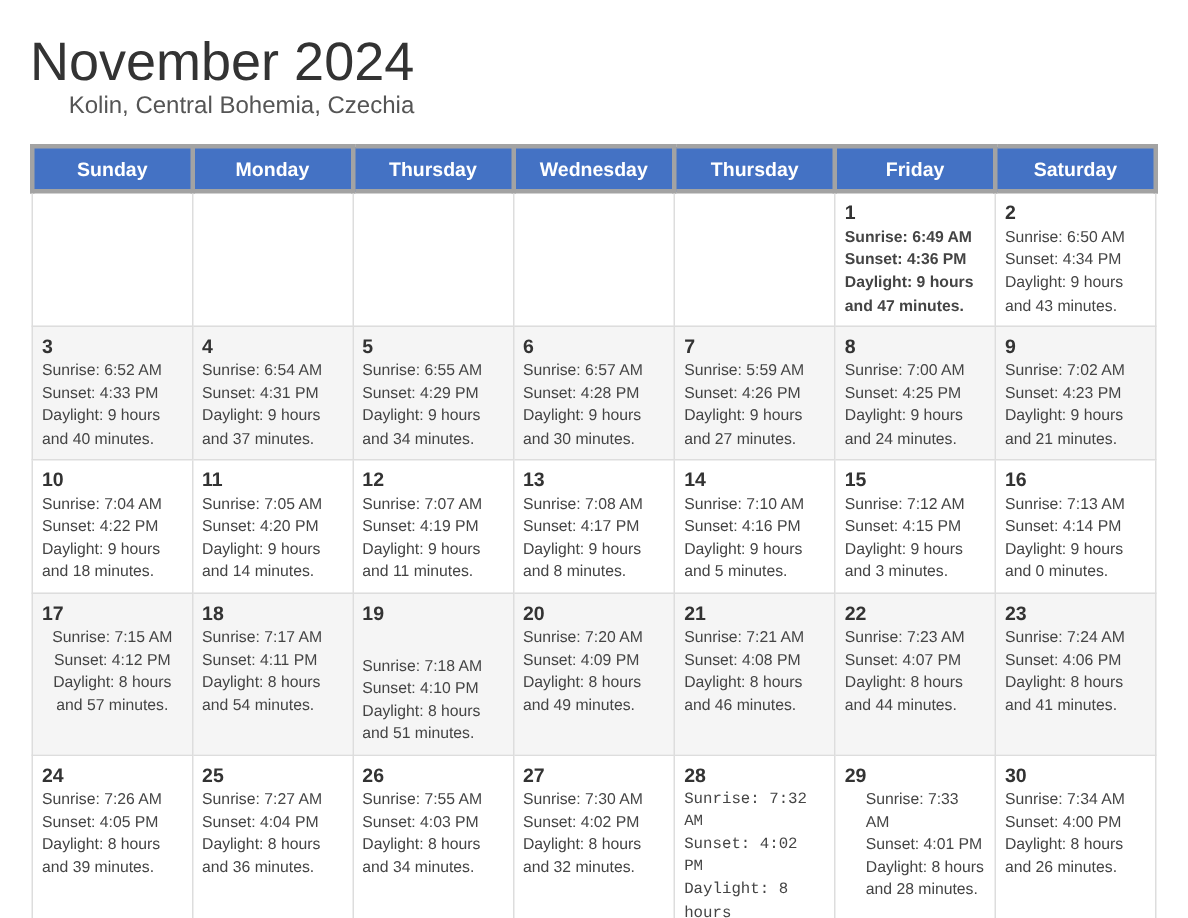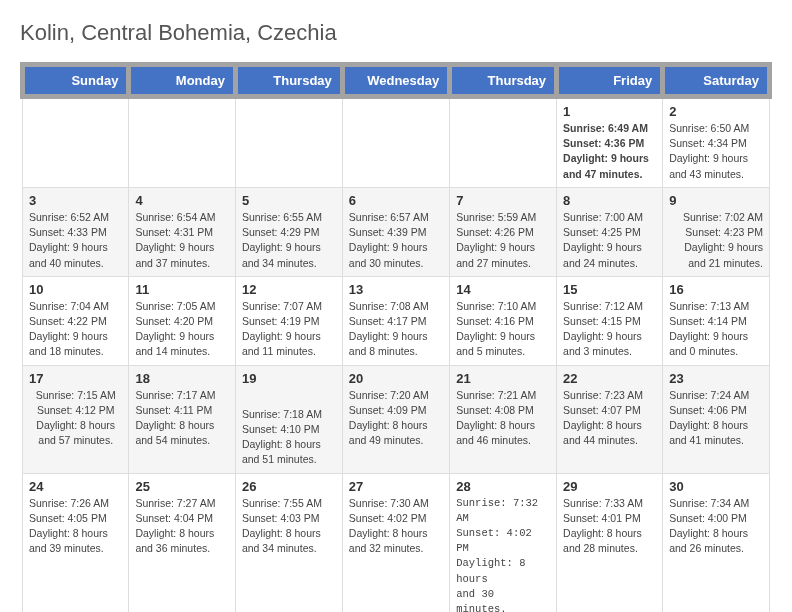--- a/index.html
+++ b/index.html
@@ -36,36 +36,36 @@
     }
     .title-block {
       text-align: right;
     }
     .month-title {
       font-size: 36px;
       font-weight: normal;
       color: #333;
     }
     .location-title {
-      font-size: 22px;
+      font-size: 16px;
       color: #555;
     }
     .calendar {
       width: 100%;
       border-collapse: collapse;
       border: 1px solid #ccc;
     }
     .calendar th {
       background-color: #4472c4;
       color: white;
       font-size: 13px;
       font-weight: bold;
       padding: 6px 8px;
-      text-align: right;
-      border: 5px solid #a3a3a3;
+      text-align: center;
+      border: 3px solid #a3a3a3;
     }
     .calendar td {
       vertical-align: top;
       padding: 5px 6px;
       border: 1px solid #ddd;
       min-height: 80px;
       width: 108px;
       background: #fff;
       font-size: 11px;
       color: #333;
@@ -87,20 +87,21 @@
     }
     .empty-cell {
       background: #fff !important;
     }
   </style>
 </head>
 <body>
 
 <div class="header">
   <div class="title-block">
+    <div class="month-title">November 2024</div>
     <div class="location-title">Kolin, Central Bohemia, Czechia</div>
   </div>
 </div>
 
 <table class="calendar">
   <thead>
     <tr>
     <th>Sunday</th>
         <th>Monday</th>
         <th>Thursday</th>
@@ -150,41 +151,41 @@
         <td>
           <span class="day-num">5</span>
           <div class="day-info" style="white-space: pre-line;">Sunrise: 6:55 AM
 Sunset: 4:29 PM
 Daylight: 9 hours
 and 34 minutes.</div>
         </td>
         <td>
           <span class="day-num">6</span>
           <div class="day-info" style="white-space: pre-line;">Sunrise: 6:57 AM
-Sunset: 4:39 PM
+Sunset: 4:28 PM
 Daylight: 9 hours
 and 30 minutes.</div>
         </td>
         <td>
           <span class="day-num">7</span>
           <div class="day-info" style="white-space: pre-line;">Sunrise: 5:59 AM
 Sunset: 4:26 PM
 Daylight: 9 hours
 and 27 minutes.</div>
         </td>
         <td>
           <span class="day-num">8</span>
           <div class="day-info" style="white-space: pre-line;">Sunrise: 7:00 AM
 Sunset: 4:25 PM
 Daylight: 9 hours
 and 24 minutes.</div>
         </td>
         <td>
           <span class="day-num">9</span>
-          <div class="day-info" style="white-space: pre-line; text-align: right;">Sunrise: 7:02 AM
+          <div class="day-info" style="white-space: pre-line;">Sunrise: 7:02 AM
 Sunset: 4:23 PM
 Daylight: 9 hours
 and 21 minutes.</div>
         </td>
       </tr>
       <tr>
         <td>
           <span class="day-num">10</span>
           <div class="day-info" style="white-space: pre-line;">Sunrise: 7:04 AM
 Sunset: 4:22 PM
@@ -316,21 +317,21 @@
         </td>
         <td>
           <span class="day-num">28</span>
           <div class="day-info" style="white-space: pre-line; font-family: Liberation Mono, monospace;">Sunrise: 7:32 AM
 Sunset: 4:02 PM
 Daylight: 8 hours
 and 30 minutes.</div>
         </td>
         <td>
           <span class="day-num">29</span>
-          <div class="day-info" style="white-space: pre-line;">Sunrise: 7:33 AM
+          <div class="day-info" style="white-space: pre-line; margin-left: 14px;">Sunrise: 7:33 AM
 Sunset: 4:01 PM
 Daylight: 8 hours
 and 28 minutes.</div>
         </td>
         <td>
           <span class="day-num">30</span>
           <div class="day-info" style="white-space: pre-line;">Sunrise: 7:34 AM
 Sunset: 4:00 PM
 Daylight: 8 hours
 and 26 minutes.</div>

